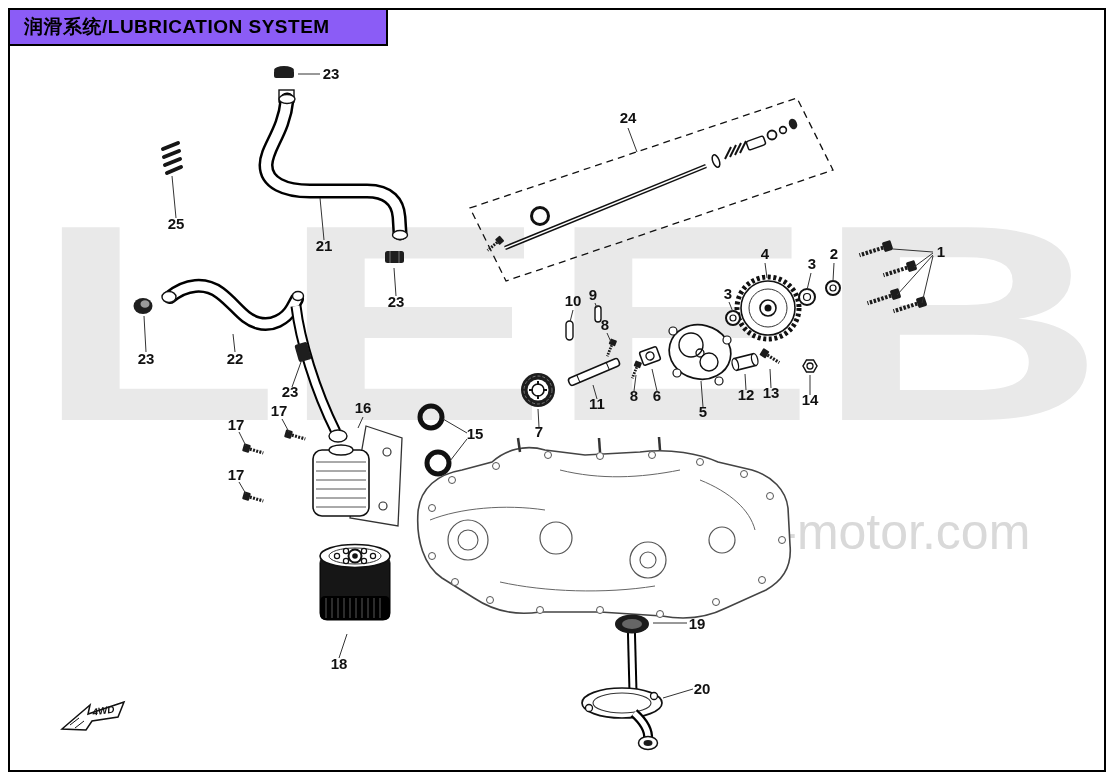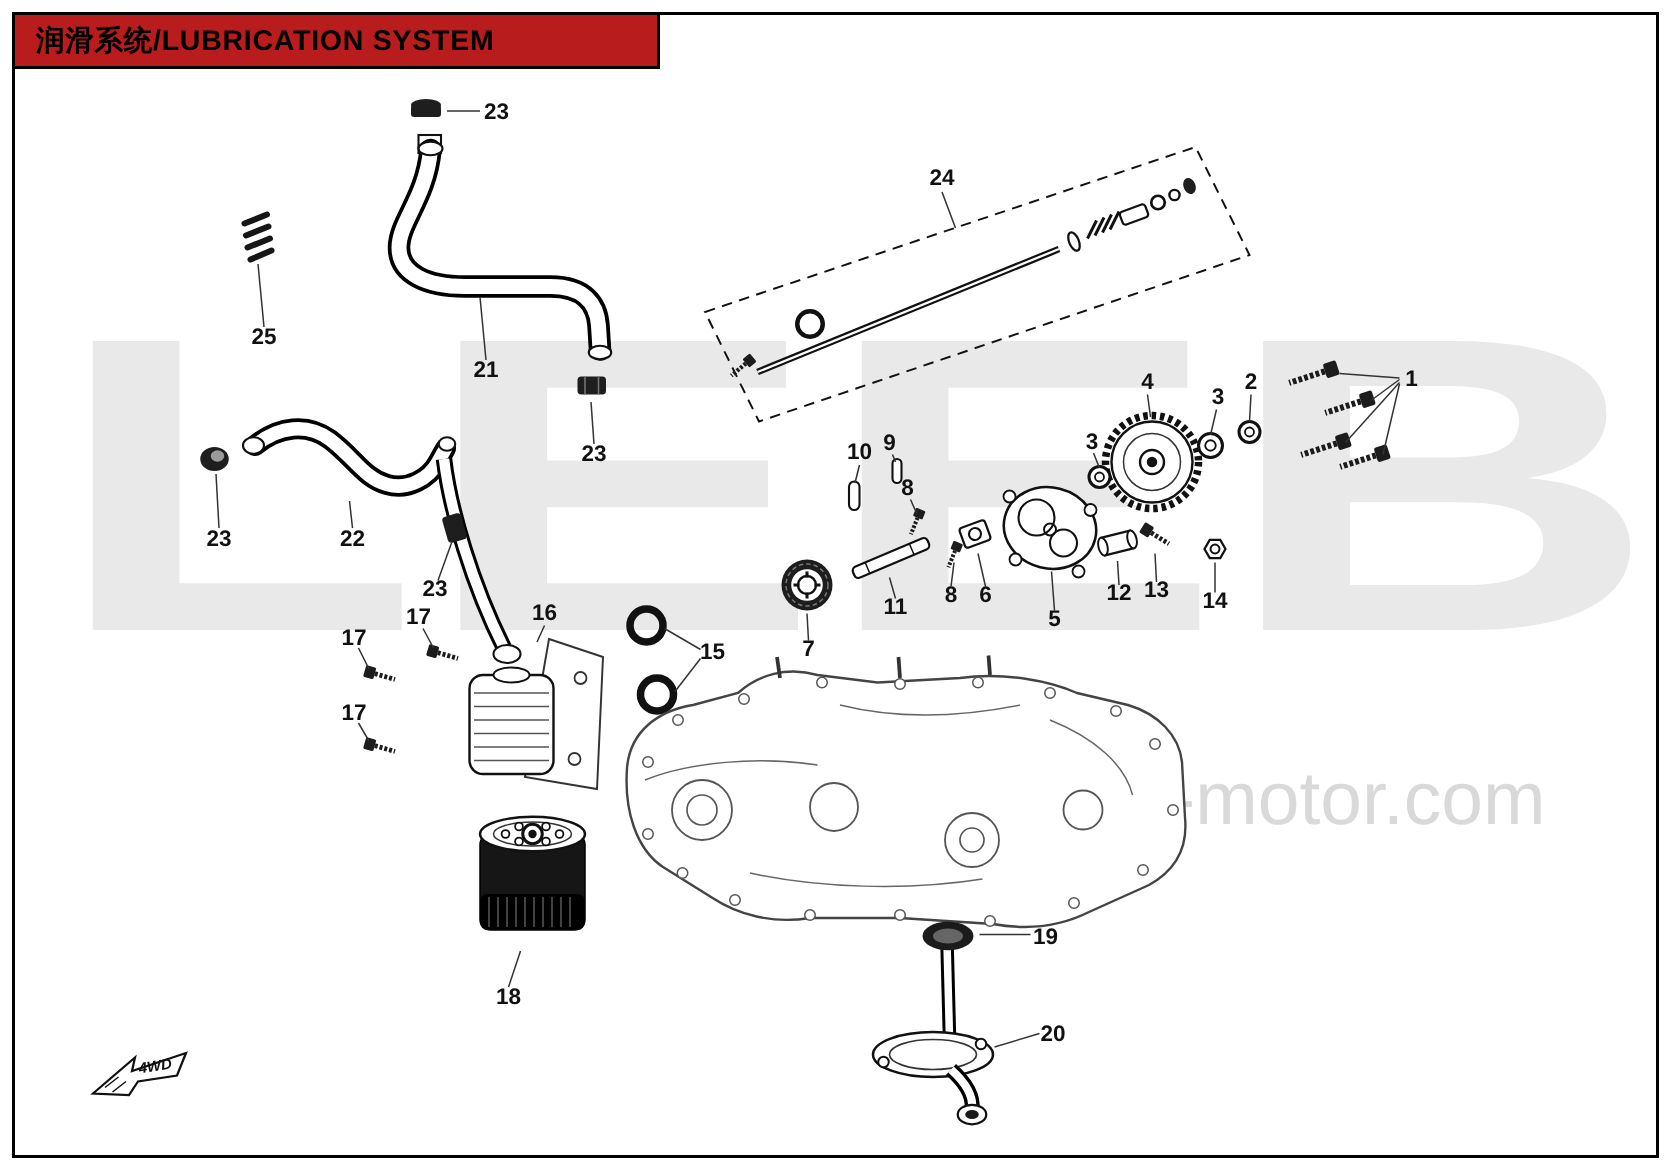--- a/index.html
+++ b/index.html
@@ -1,18 +1,18 @@
 <!DOCTYPE html>
 <html><head>
 <meta charset="utf-8">
 <style>
   html,body{margin:0;padding:0;background:#fff;}
   .page{position:relative;width:1118px;height:784px;background:#fff;overflow:hidden;font-family:"Liberation Sans",sans-serif;}
   .frame{position:absolute;left:8px;top:8px;width:1098px;height:764px;border:2px solid #000;box-sizing:border-box;pointer-events:none;}
-  .title-box{position:absolute;left:8px;top:8px;width:432px;height:38px;border:2px solid #000;box-sizing:border-box;display:flex;align-items:center;padding-left:14px;background:#b91c1c;}
+  .title-box{position:absolute;left:8px;top:8px;width:380px;height:38px;border:2px solid #000;box-sizing:border-box;display:flex;align-items:center;padding-left:14px;background:#8b5cf6;}
   .title-box span{font-size:19px;font-weight:bold;letter-spacing:.5px;color:#000;white-space:nowrap;}
   svg{position:absolute;left:0;top:0;}
   .callout{font-size:15px;font-weight:bold;fill:#111;text-anchor:middle;}
   .leader{stroke:#333;stroke-width:1;}
 </style>
 </head>
 <body>
 
 <div class="page">
 <svg width="1118" height="784" viewBox="0 0 1118 784">

